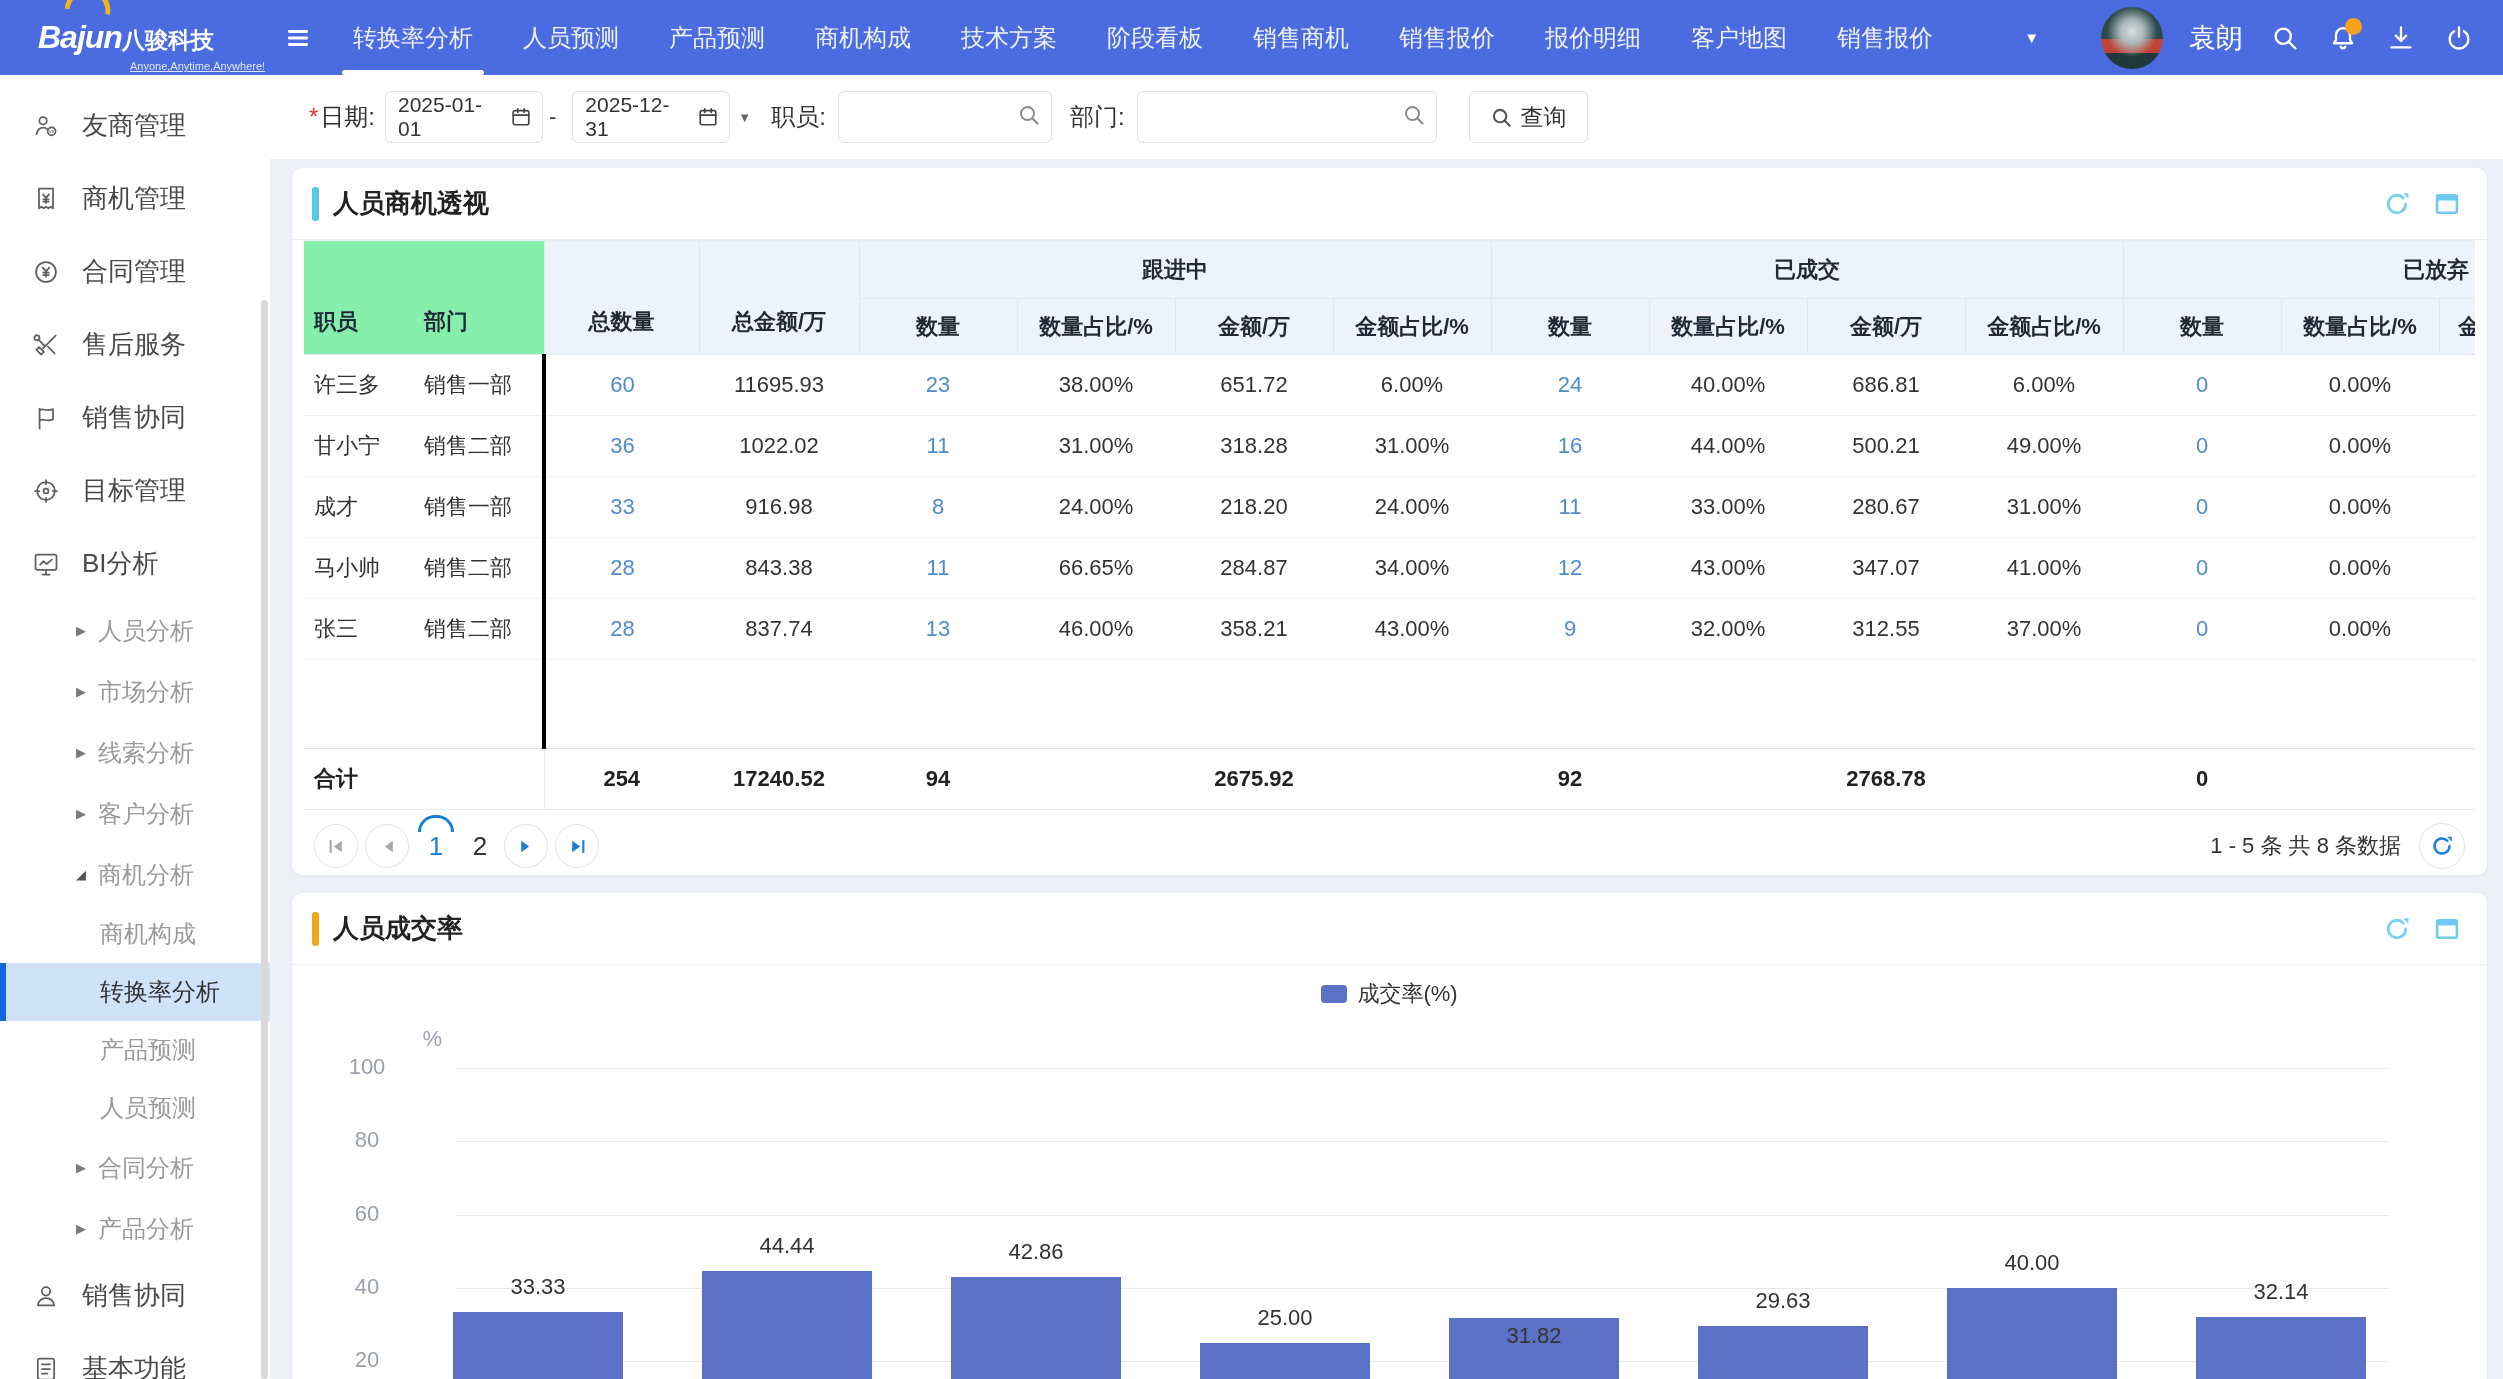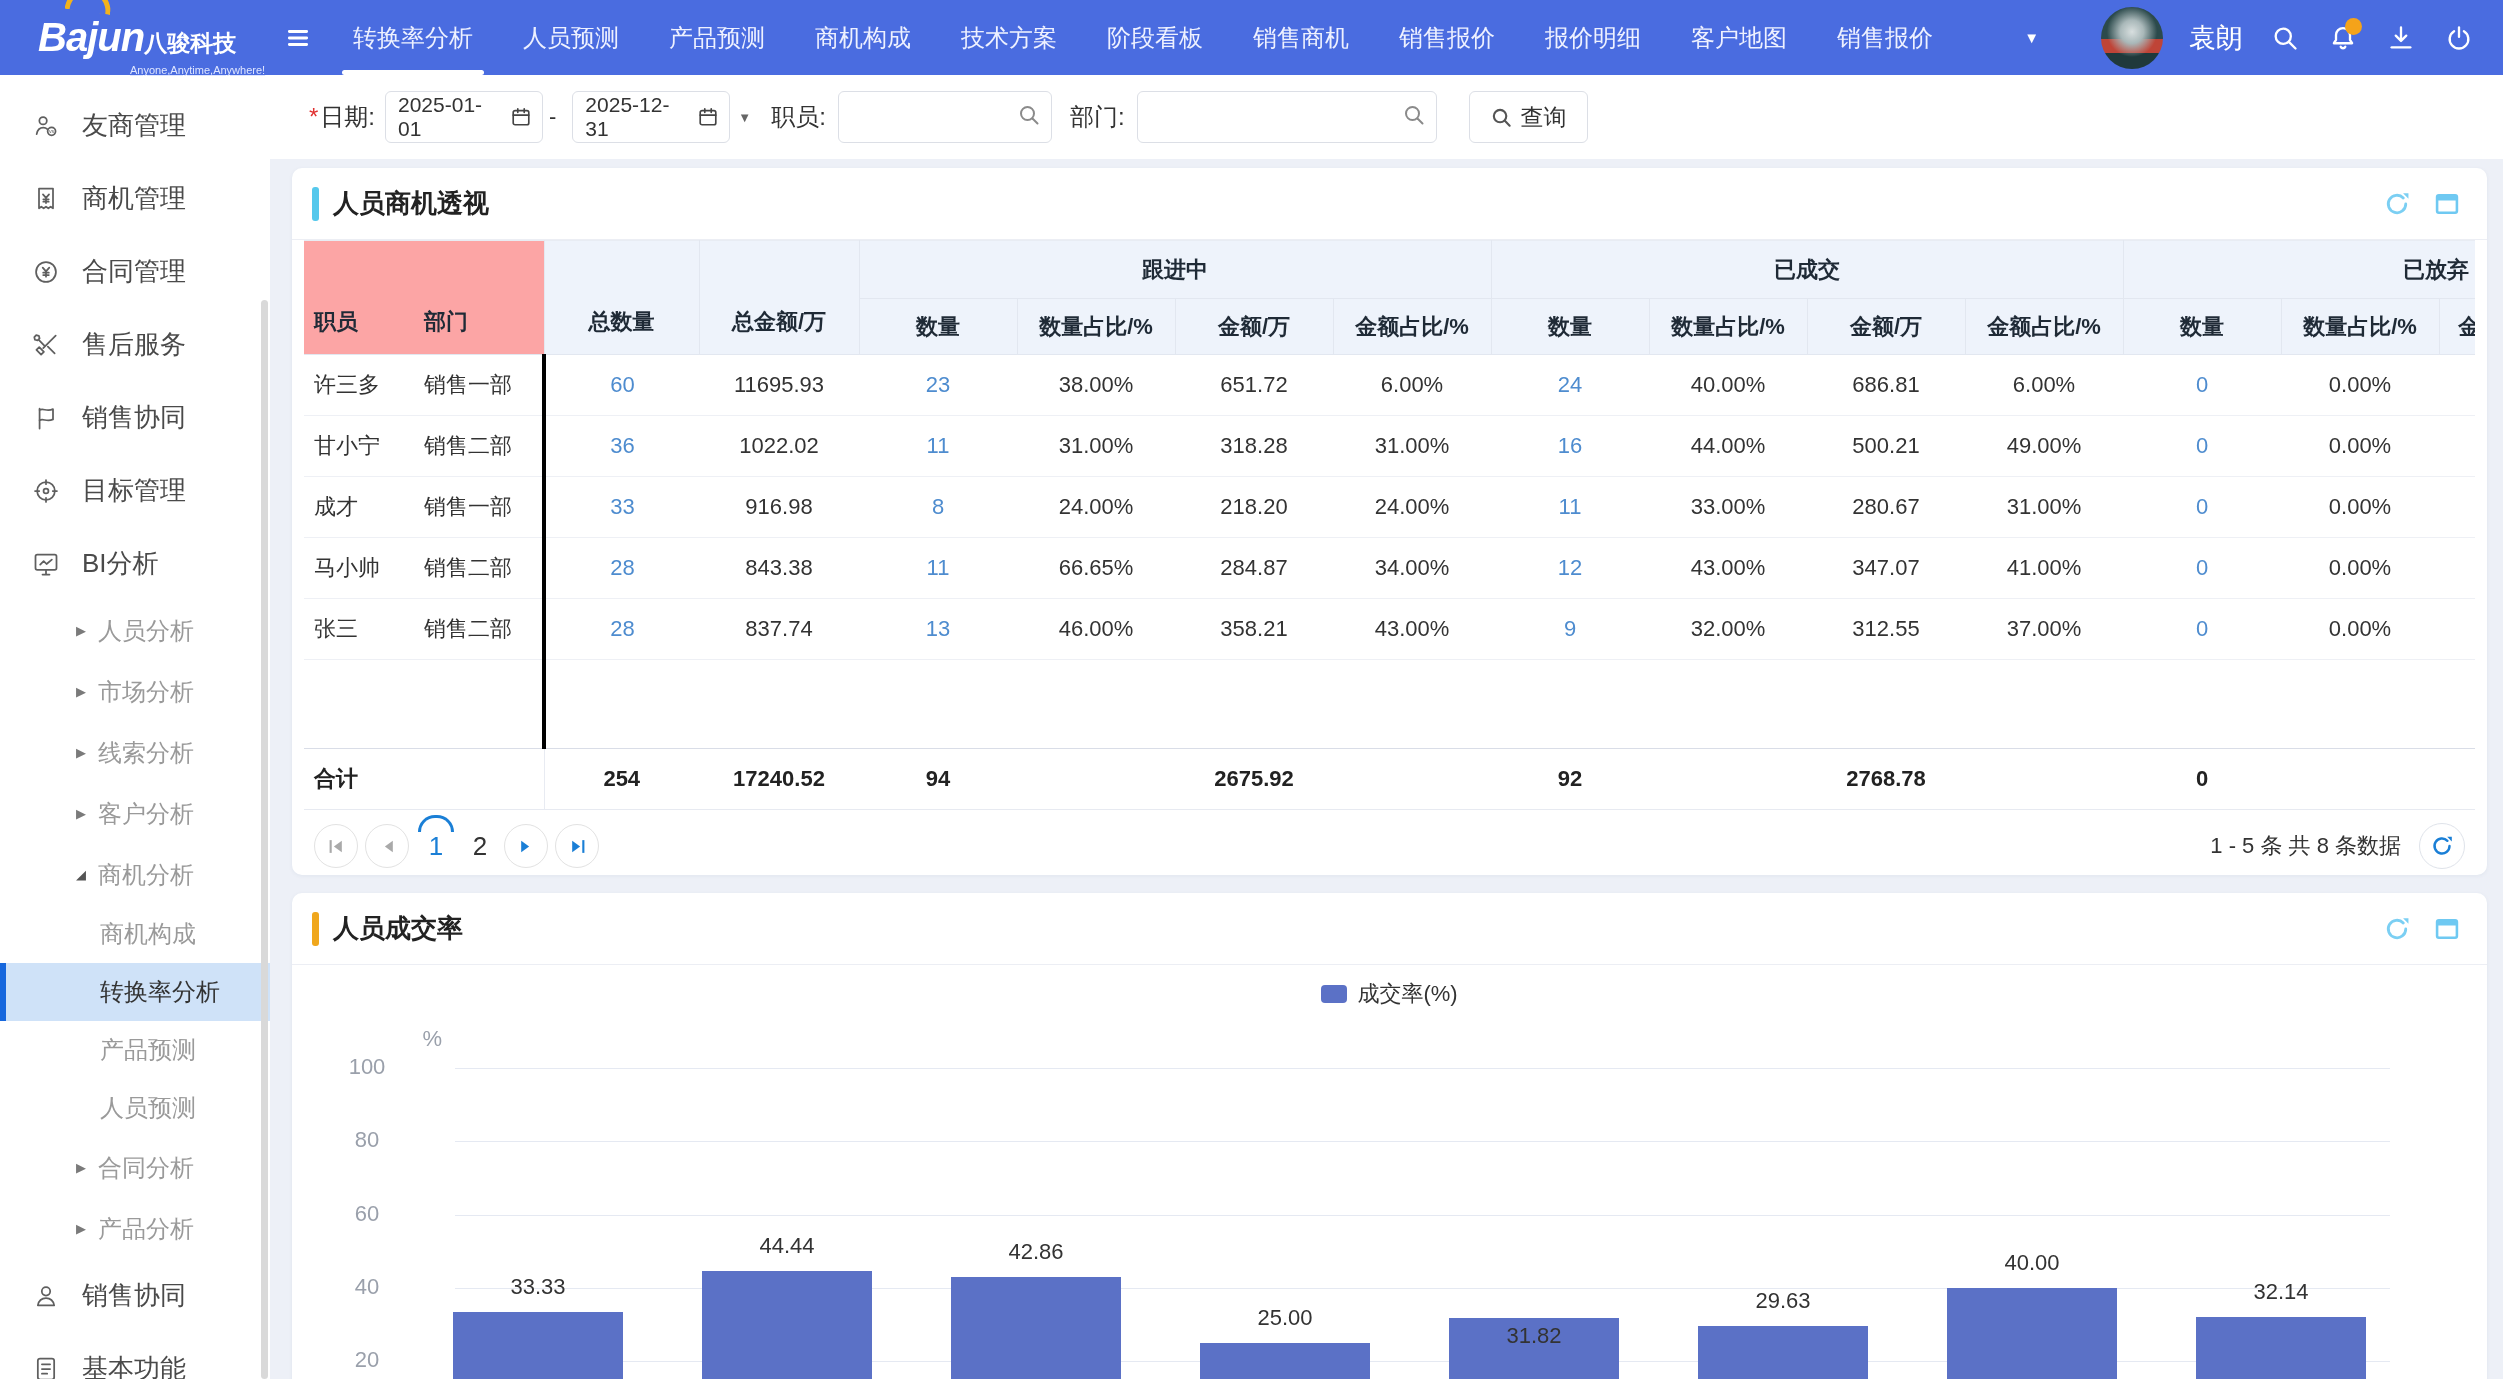--- a/index.html
+++ b/index.html
@@ -4,21 +4,21 @@
 <style>
   * { margin:0; padding:0; box-sizing:border-box; }
   html,body { width:2503px; height:1379px; overflow:hidden; background:#edf0f7;
     font-family:"Liberation Sans","DejaVu Sans",sans-serif; color:#333; }
 
   
   .navbar { position:absolute; left:0; top:0; width:2503px; height:75px; background:#4a6ce0;
     display:flex; align-items:stretch; z-index:10; }
   .logo-block { width:268px; display:flex; align-items:center; padding-left:38px; position:relative; }
   .logo-text { position:relative; }
-  .logo-brand { font-size:40px; font-weight:bold; font-style:italic; color:#fff; letter-spacing:-1px; }
+  .logo-brand { font-size:32px; font-weight:bold; font-style:italic; color:#fff; letter-spacing:-1px; }
   .logo-arc { position:absolute; left:66px; top:-12px; width:46px; height:24px;
     border:5px solid #f2b21c; border-bottom:none; border-radius:46px 46px 0 0; transform:rotate(8deg); }
   .logo-company { font-size:23px; color:#fff; font-weight:bold; }
   .logo-tagline { position:absolute; left:92px; bottom:-16px; font-size:11px; color:#dfe6ff; white-space:nowrap;text-decoration:underline; }
   .hamburger { width:60px; display:flex; align-items:center; justify-content:center; cursor:pointer; }
   .hamburger svg { width:26px; height:26px; stroke:#fff; stroke-width:2.6; stroke-linecap:round; }
   .nav-tabs { display:flex; align-items:stretch; }
   .tab { position:relative; display:flex; align-items:center; padding:0 25px; font-size:24px;
     color:#eef1ff; cursor:pointer; white-space:nowrap; }
   .tab.active::after { content:""; position:absolute; left:14px; right:14px; bottom:0; height:5px;
@@ -88,21 +88,21 @@
   .panel-title { font-size:26px; font-weight:bold; color:#222; }
   .panel-actions { margin-left:auto; display:flex; align-items:center; gap:22px; }
   .pa-ico { width:28px; height:28px; cursor:pointer; display:flex; }
   .pa-ico svg { width:28px; height:28px; }
 
   
   .table-wrap { margin:0 12px; width:2171px; overflow:hidden; }
   table { width:2245px; table-layout:fixed; border-collapse:collapse; border-top:1px solid #e8ecf3; }
   thead th { font-size:22px; font-weight:bold; color:#1f2a36; border-bottom:1px solid #e2e7f0;
     background:#eef3fb; }
-  th.th-plain { background:#fca5a5; text-align:left; vertical-align:bottom; padding:0 0 17px 10px; }
+  th.th-plain { background:#86efac; text-align:left; vertical-align:bottom; padding:0 0 17px 10px; }
   th.th-plain.dept { border-right:1px solid #e4e8f0; }
   th.th-blue { vertical-align:bottom; padding-bottom:17px; text-align:center; }
   th.th-group { height:58px; text-align:center; }
   th.group-right { text-align:right; padding-right:80px; }
   th.th-sub { height:56px; text-align:center; }
   th.bl { border-left:1px solid #e2e7f0; }
   tbody td { height:61px; font-size:22px; color:#333; text-align:center;
     border-bottom:1px solid #eef0f5; background:#fff; }
   td.td-name { text-align:left; padding-left:10px; }
   td.td-dept { text-align:left; padding-left:10px; border-right:4px solid #000000; }

